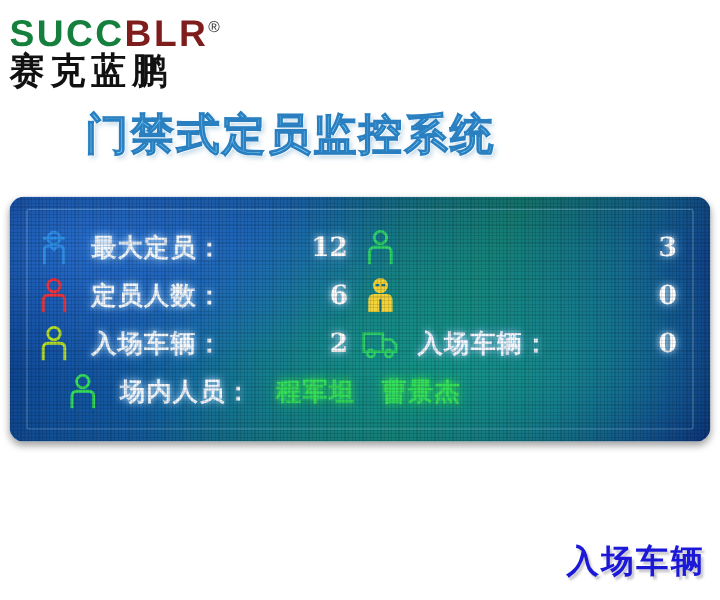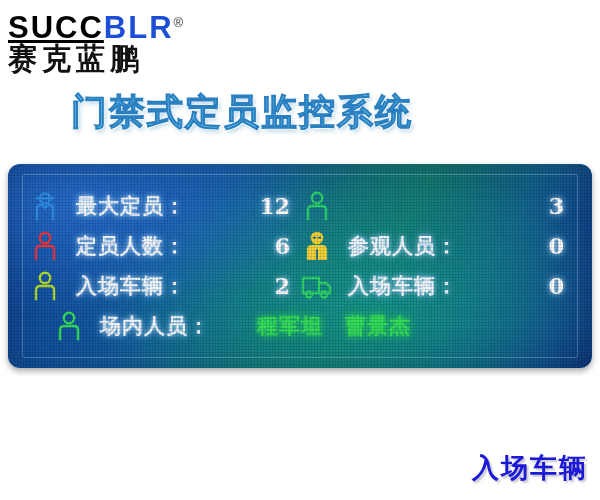--- a/index.html
+++ b/index.html
@@ -26,22 +26,22 @@
   #brand-wordmark {
     font-family: "Liberation Sans", sans-serif;
     font-weight: bold;
     font-size: 31px;
     letter-spacing: 2px;
     line-height: 34px;
     white-space: nowrap;
     position: relative;
     height: 34px;
   }
-  .wm-red  { color: #000000; text-decoration: underline; }
-  .wm-blue { color: #1d4ed8; }
+  .wm-red  { color: #15803d; }
+  .wm-blue { color: #7f1d1d; }
   #brand-reg {
     font-size: 13px;
     vertical-align: super;
     color: #333333;
     font-weight: normal;
     letter-spacing: 0;
   }
   #brand-chinese {
     font-family: "DejaVu Sans", sans-serif;
     font-weight: bold;
@@ -155,21 +155,21 @@
     right: 10px;
     font-family: "DejaVu Serif", serif;
     font-weight: bold;
     font-size: 22px;
     color: #ffffff;
     text-shadow: 0 0 5px rgba(200,230,255,0.95), 0 0 11px rgba(130,195,255,0.65);
   }
   .cell.right .led-value { right: 8px; }
 
   .names-wrap {
-    margin-left: 47px;
+    margin-left: 20px;
     display: flex;
     gap: 22px;
   }
   .name-item {
     font-family: "DejaVu Sans", sans-serif;
     font-weight: bold;
     font-size: 21px;
     letter-spacing: 1px;
     color: #35e05a;
     text-shadow: 0 0 6px rgba(60,235,95,0.95), 0 0 12px rgba(40,200,80,0.65);
@@ -265,21 +265,20 @@
               <circle cx="17" cy="9" r="5.2" fill="#f2d33a"></circle>
               <path d="M8 30 L8 21 Q8 17 12 17 L22 17 Q26 17 26 21 L26 30 Z" fill="#f2d33a"></path>
             </g>
             <g stroke="#17708c" stroke-width="1.8" fill="none" stroke-linecap="round">
               <line x1="13.6" y1="8.6" x2="15.4" y2="8.6"></line>
               <line x1="18.6" y1="8.6" x2="20.4" y2="8.6"></line>
               <line x1="17" y1="21" x2="17" y2="30"></line>
             </g>
           </svg>
         </span>
-        <span class="led-label">参观人员：</span>
         <span class="led-value">0</span>
       </div>
     </div>
 
     <div class="led-row">
       <div class="cell left">
         <span class="icon-box">
           <svg viewBox="0 0 34 34" xmlns="http://www.w3.org/2000/svg">
             <g fill="none" stroke="#b6e02a" stroke-width="2.4" stroke-linecap="square">
               <circle cx="17" cy="9" r="5.2"></circle>

